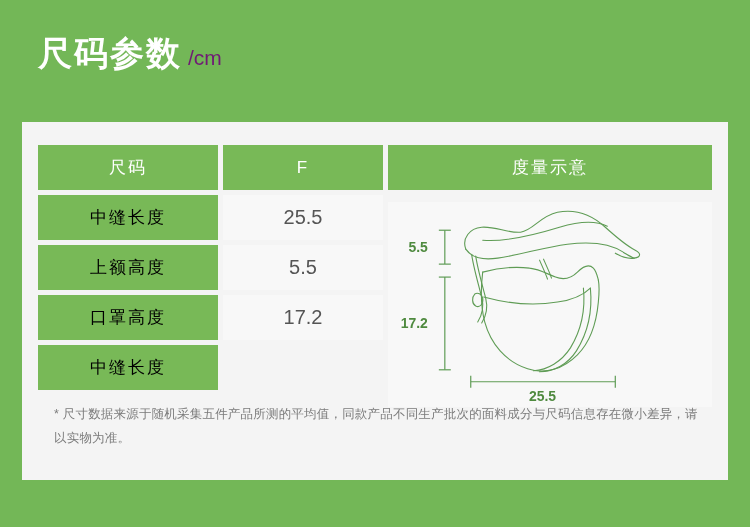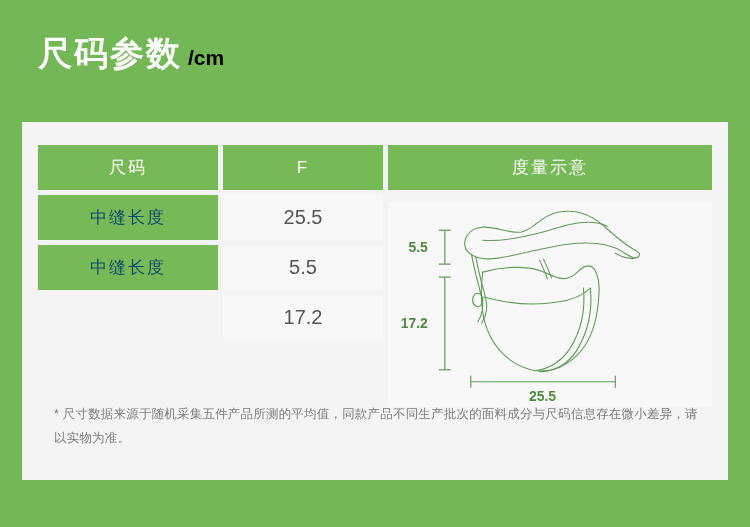--- a/index.html
+++ b/index.html
@@ -30,23 +30,23 @@
     align-items: baseline;
   }
   .title-main {
     color: #ffffff;
     font-size: 34px;
     font-weight: bold;
     letter-spacing: 2px;
     line-height: 1;
   }
   .title-unit {
-    color: #000000;
+    color: #701a75;
     font-size: 21px;
-    font-weight: bold;
+    font-weight: normal;
     margin-left: 6px;
     line-height: 1;
   }
 
   
   .panel {
     position: absolute;
     left: 22px;
     top: 122px;
     width: 706px;
@@ -92,21 +92,21 @@
     box-sizing: border-box;
   }
   .cell-head {
     background: #78b957;
     color: #ffffff;
     font-size: 17px;
     letter-spacing: 2px;
   }
   .cell-label {
     background: #78b957;
-    color: #0c4a6e;
+    color: #000000;
     font-size: 17px;
     letter-spacing: 2px;
   }
   .cell-value {
     background: #f8f8f8;
     color: #555555;
     font-size: 20px;
   }
   .diagram-cell {
     background: #f8f8f8;
@@ -146,20 +146,22 @@
     <span class="title-unit">/cm</span>
   </div>
 
   <div class="panel">
 
     <div class="table">
 
       <div class="col-left">
         <div class="cell cell-head">尺码</div>
         <div class="cell cell-label">中缝长度</div>
+        <div class="cell cell-label">上额高度</div>
+        <div class="cell cell-label">口罩高度</div>
         <div class="cell cell-label">中缝长度</div>
       </div>
 
       <div class="col-mid">
         <div class="cell cell-head">F</div>
         <div class="cell cell-value">25.5</div>
         <div class="cell cell-value">5.5</div>
         <div class="cell cell-value">17.2</div>
       </div>
 

